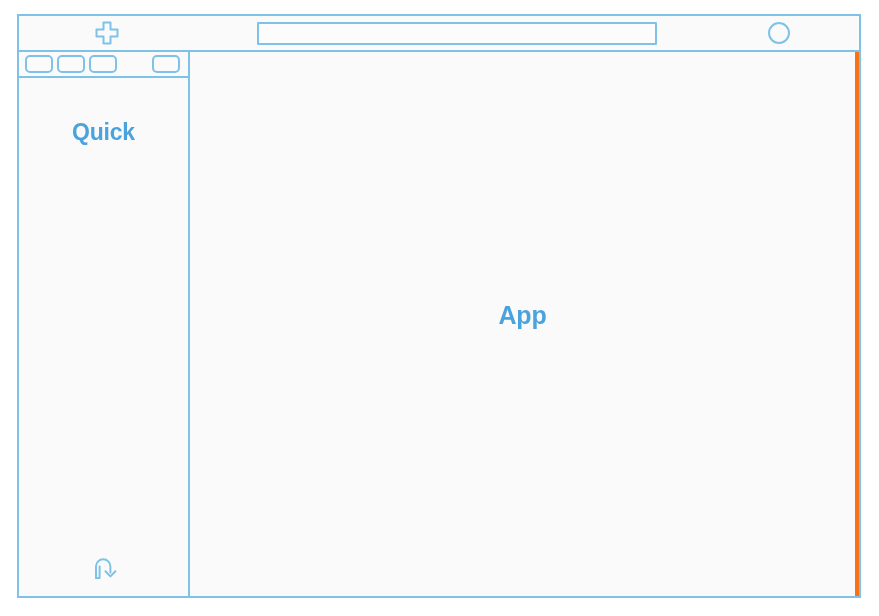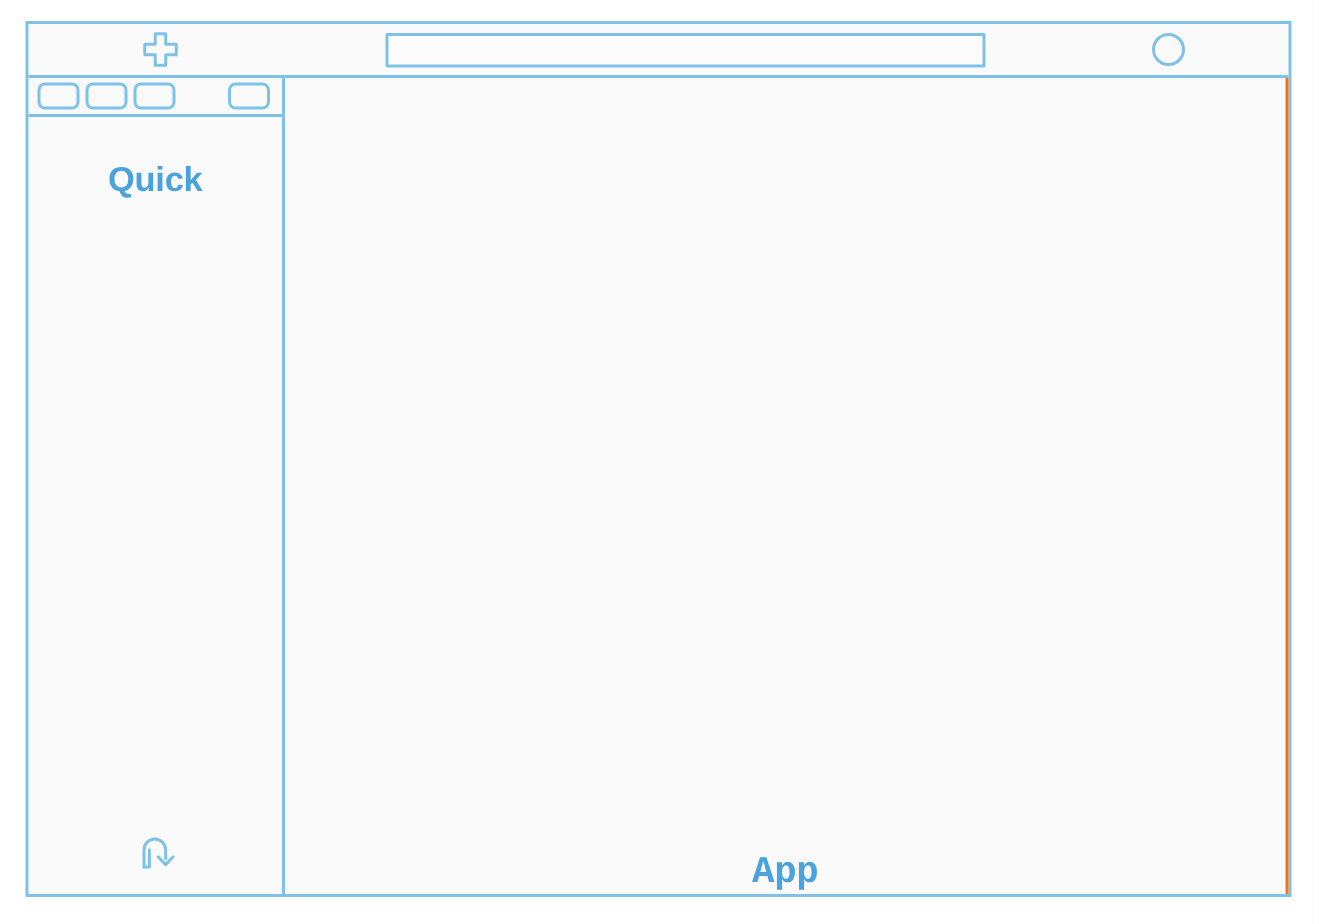--- a/index.html
+++ b/index.html
@@ -127,21 +127,21 @@
   .tab-chip.trailing { margin-right: 2px; }
 
   #sidebar-content {
     flex: 1 1 auto;
     position: relative;
     display: flex;
     flex-direction: column;
     align-items: center;
   }
   #quick-browse-title {
-    margin-top: 27px;
+    margin-top: 40px;
     font-size: 23px;
     font-weight: bold;
     color: #4BA3DD;
     text-align: center;
     line-height: 1.22;
     width: 140px;
     letter-spacing: -0.2px;
   }
   #sidebar-footer {
     position: absolute;
@@ -150,26 +150,25 @@
     width: 100%;
     display: flex;
     align-items: center;
     justify-content: center;
   }
 
   
   #app-canvas {
     flex: 1 1 auto;
     box-sizing: border-box;
-    border-right: 2px solid #f97316;
-    display: flex;
-    align-items: flex-end;
-    justify-content: center;
-    position: relative;
-    font-family: Liberation Mono, monospace;
+    border-right: 4px solid #f97316;
+    display: flex;
+    align-items: center;
+    justify-content: center;
+    position: relative;
   }
   #app-label {
     font-size: 25px;
     font-weight: bold;
     color: #4BA3DD;
     letter-spacing: -0.2px;
     margin-top: -18px;
   }
 
   

